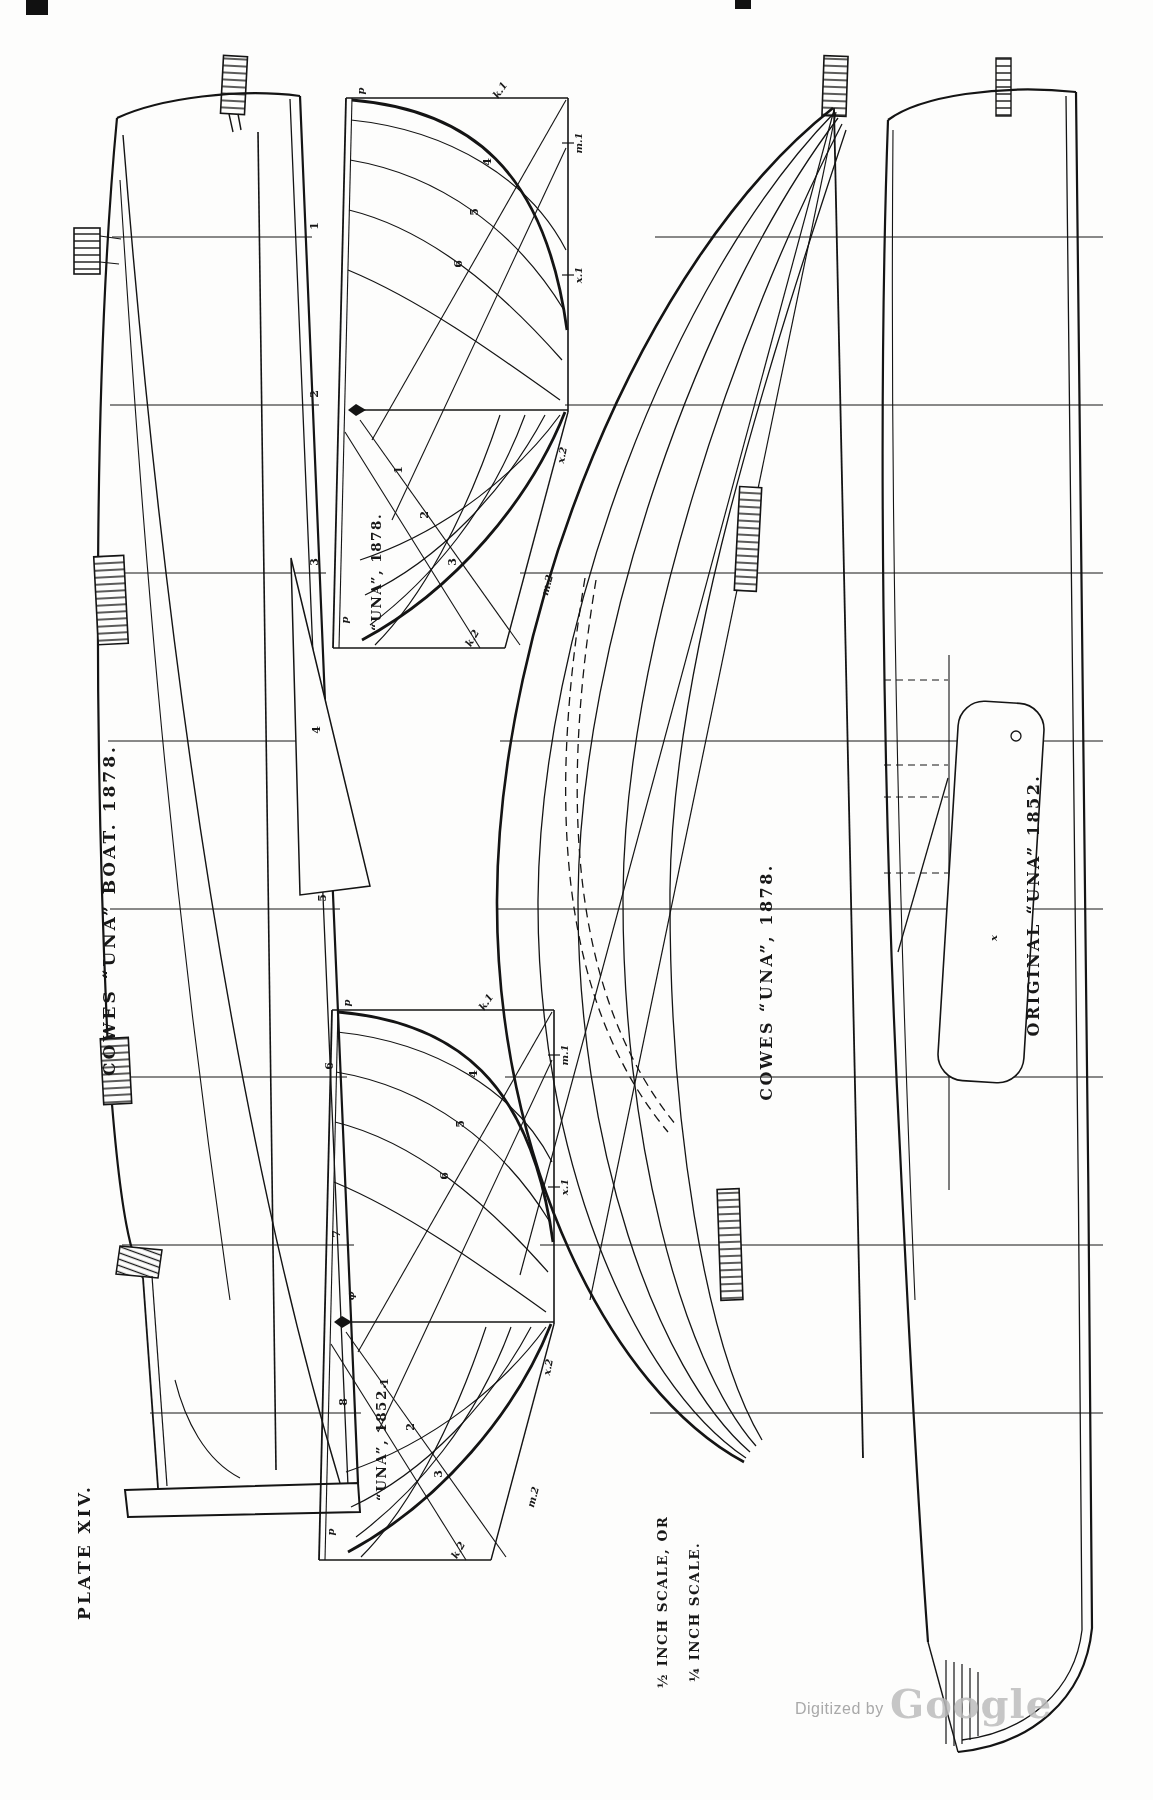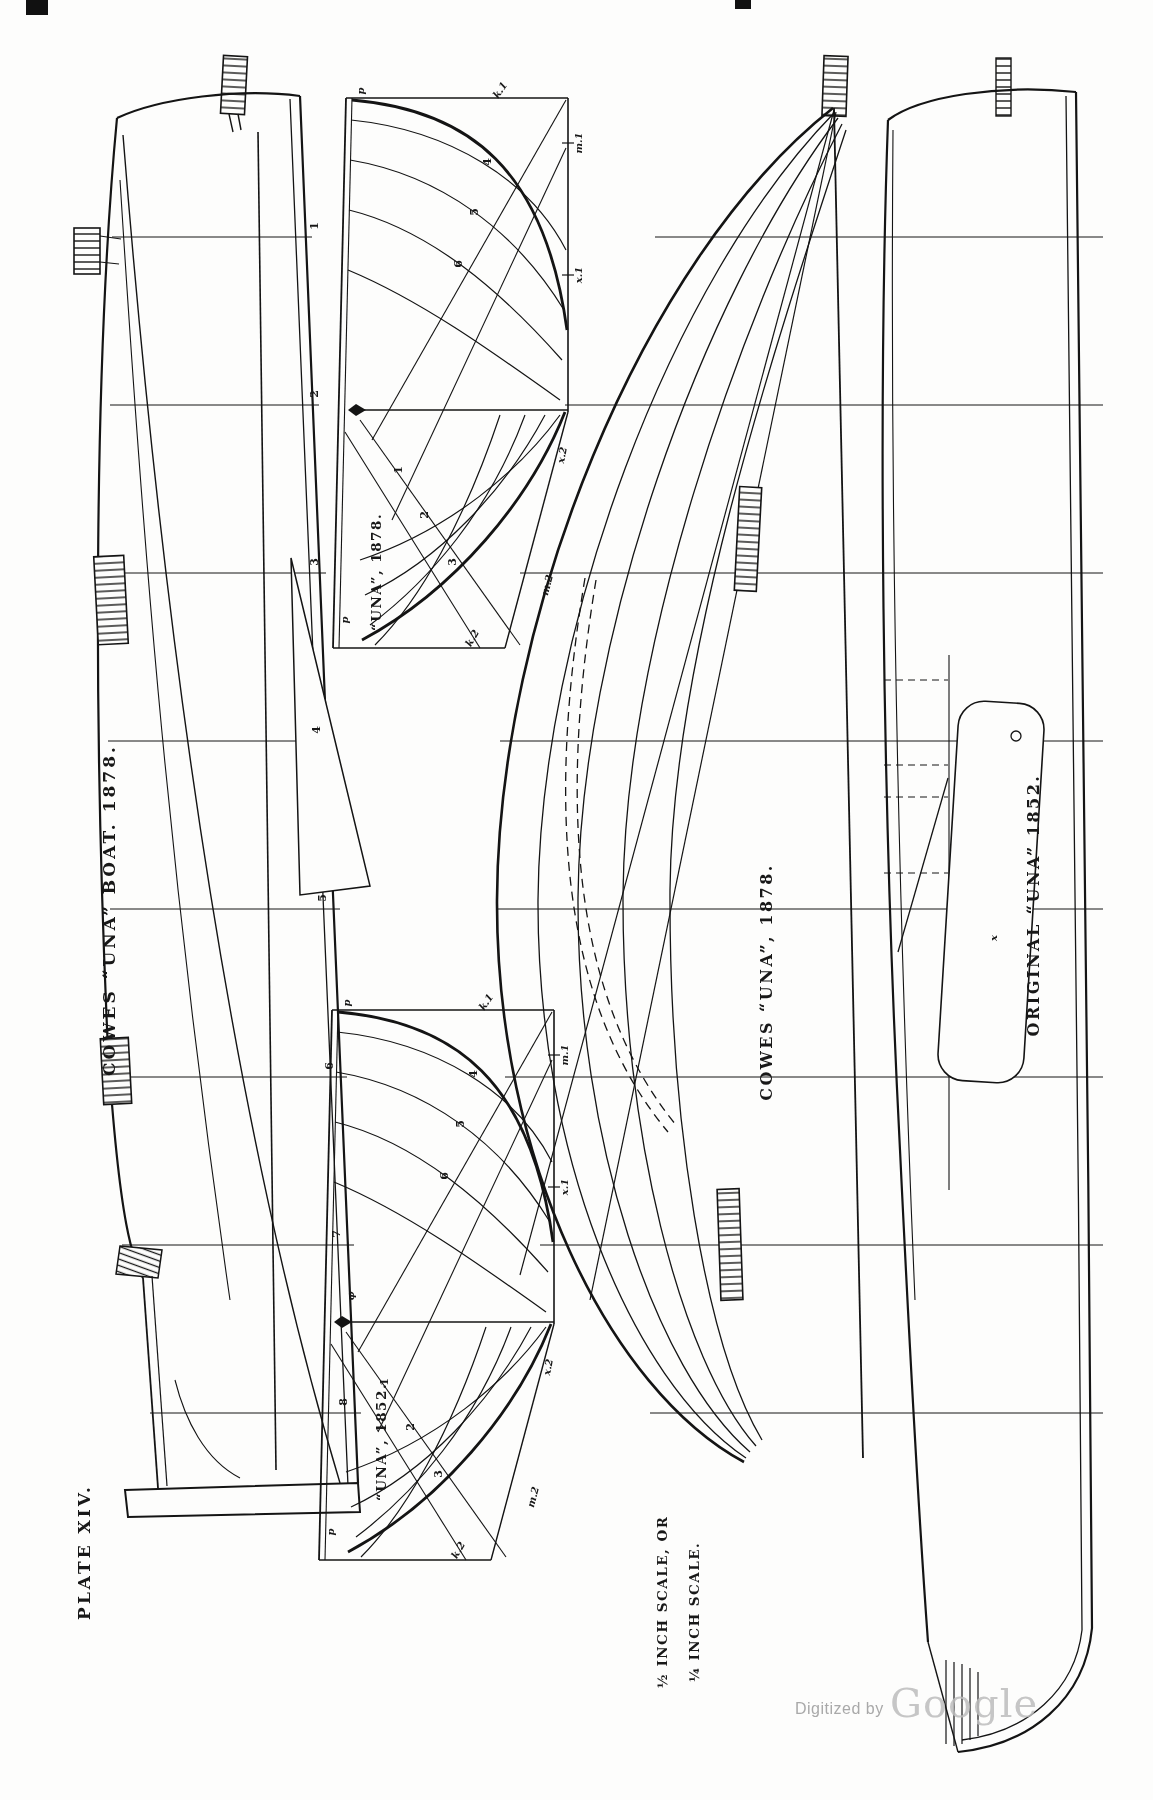--- a/index.html
+++ b/index.html
@@ -22,21 +22,21 @@
   .title-md{font-size:16px;letter-spacing:2.5px;}
   .title-sm{font-size:13.5px;letter-spacing:1.5px;}
   .snum{font-size:11px;letter-spacing:0;}
   .tick{font-size:10px;letter-spacing:0;font-style:italic;}
   .wm-pre{
     position:absolute;font-family:"Liberation Sans",sans-serif;
     font-size:16px;color:#a9a9a9;letter-spacing:.5px;
   }
   .wm-brand{
     position:absolute;font-family:"DejaVu Serif",serif;
-    font-size:40px;color:#bdbdbd;letter-spacing:1px;opacity:.85;
+    font-size:40px;color:#bdbdbd;letter-spacing:1px;opacity:.85;font-weight:bold;
   }
 </style>
 </head>
 <body>
 
 <div class="canvas">
 
   <svg width="1153" height="1800" viewBox="0 0 1153 1800">
     <defs>
       <pattern id="hatchH" width="7" height="7" patternUnits="userSpaceOnUse">

